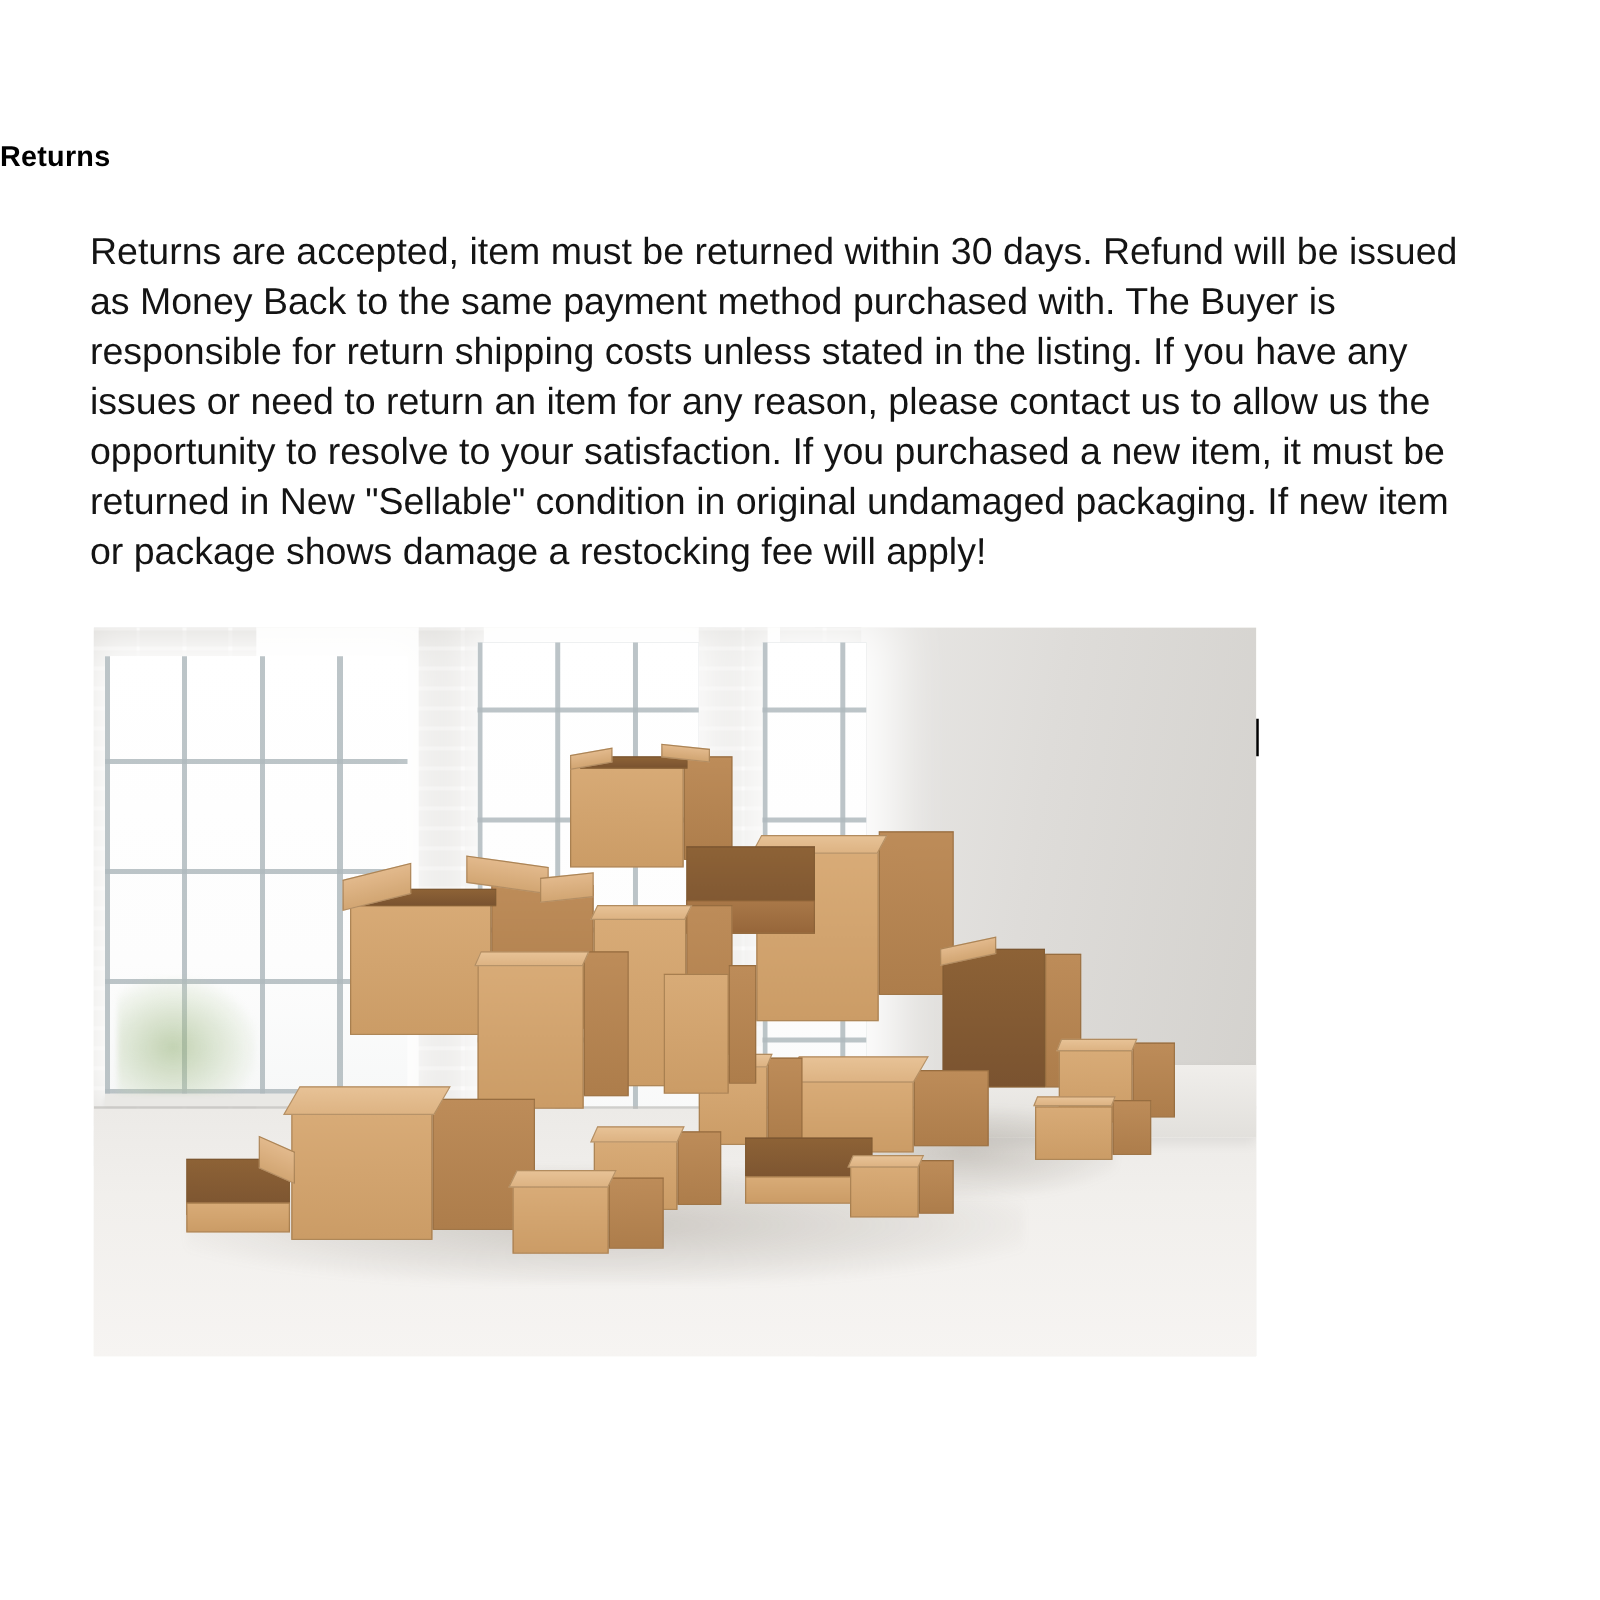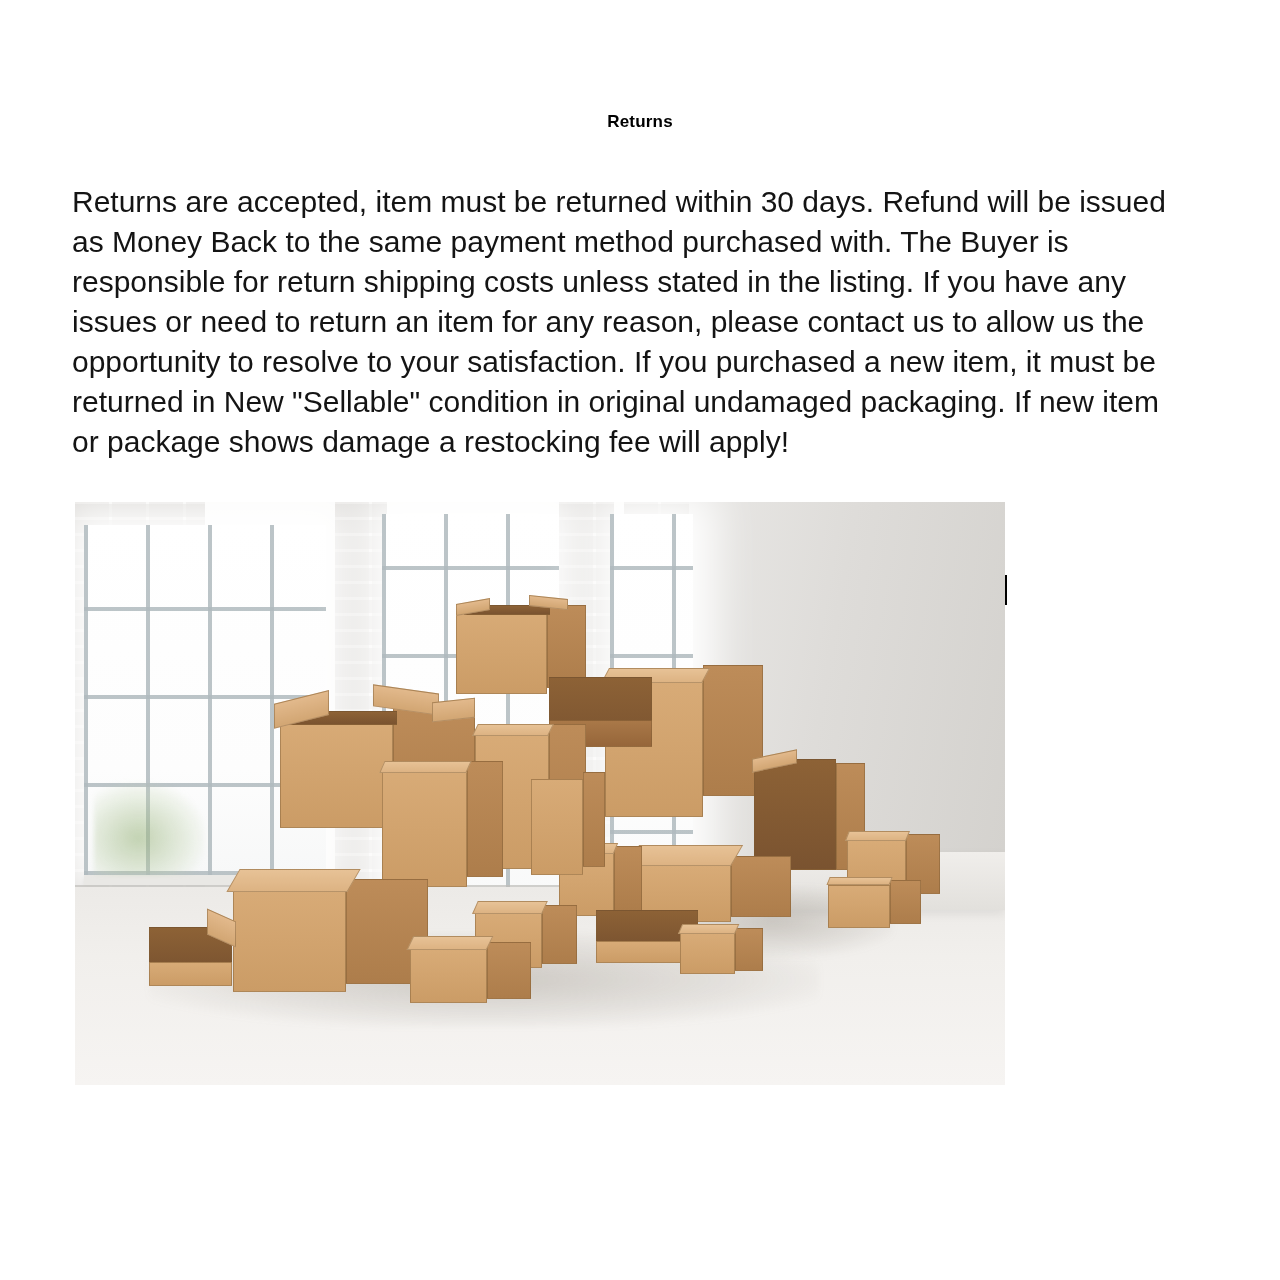--- a/index.html
+++ b/index.html
@@ -18,22 +18,21 @@
     position: relative;
     width: 1280px;
     height: 1280px;
     background: #ffffff;
   }
   .doc-title {
     position: absolute;
     top: 112px;
     left: 0;
     width: 1280px;
-    text-align: center;
-    font-size: 17px;
+    font-size: 23px;
     font-weight: bold;
     letter-spacing: 0.2px;
   }
   .doc-body {
     position: absolute;
     top: 182px;
     left: 72px;
     width: 1120px;
     font-size: 30px;
     line-height: 40px;

